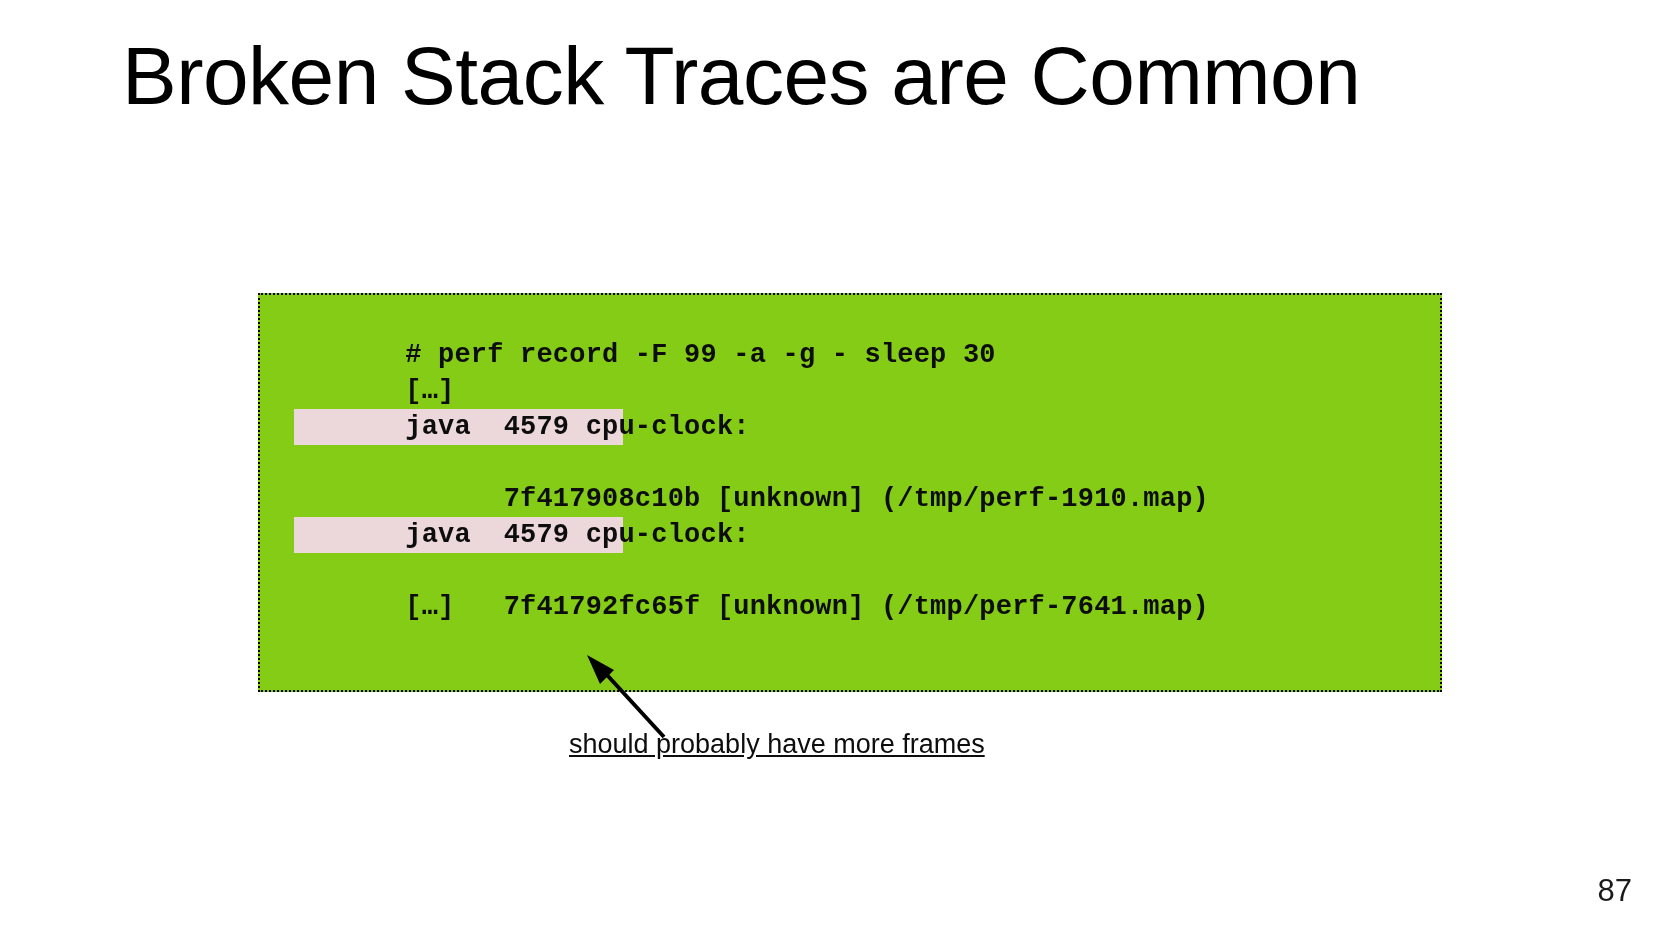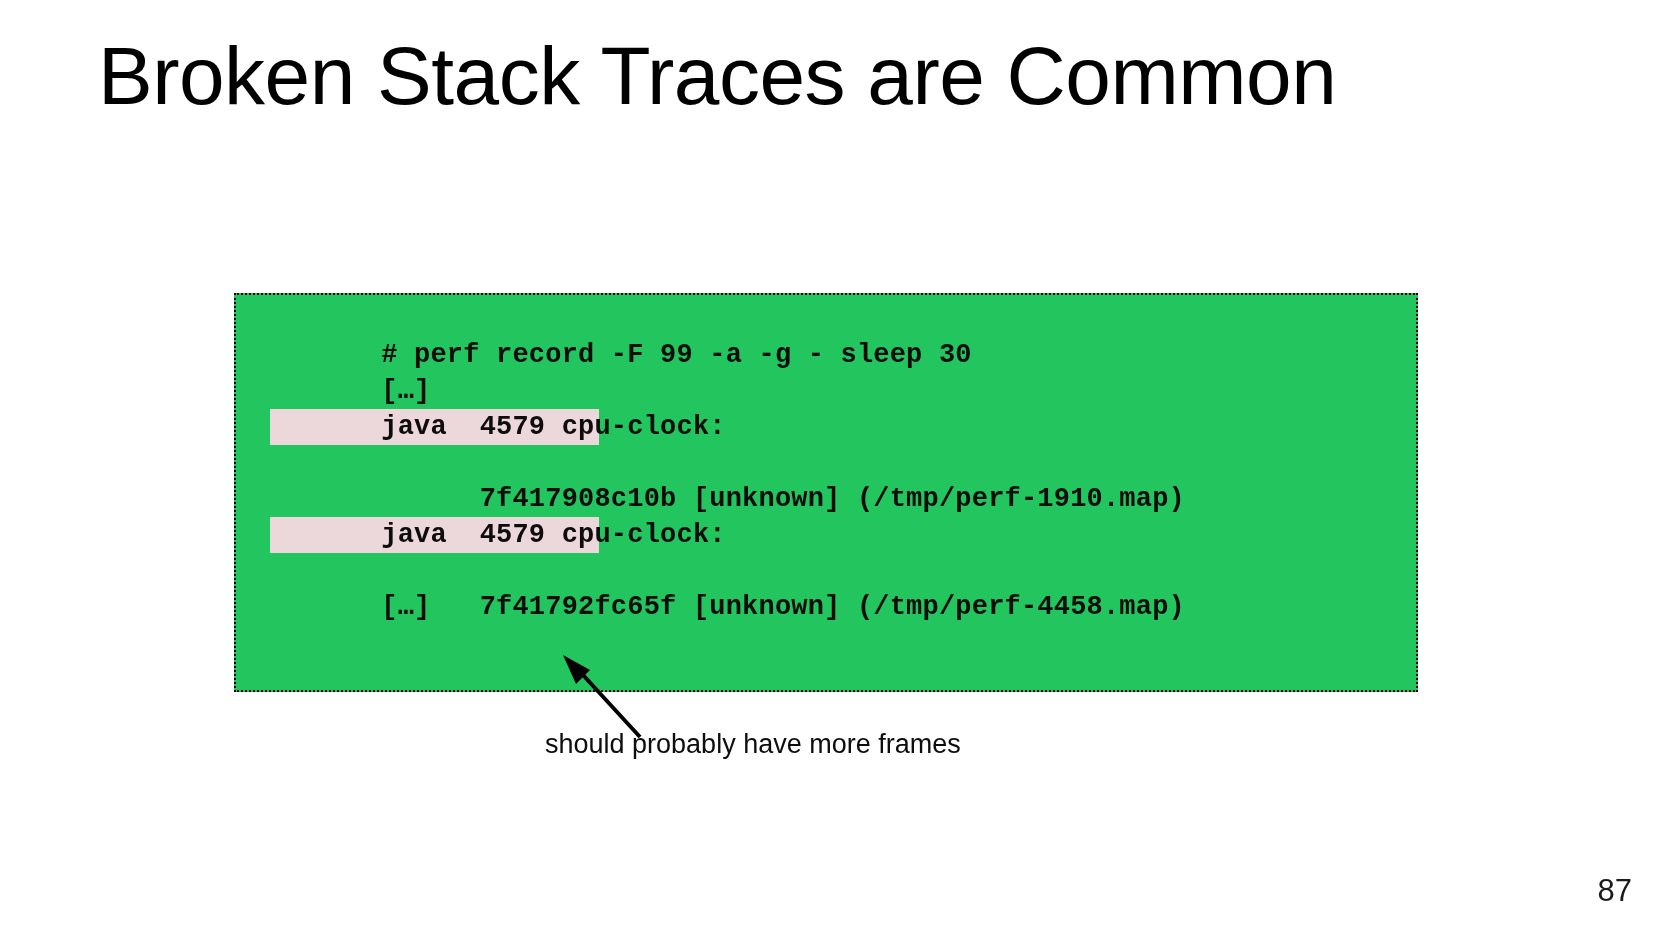--- a/index.html
+++ b/index.html
@@ -13,20 +13,21 @@
     position: relative;
     overflow: hidden;
     font-family: "Liberation Sans", sans-serif;
     -webkit-font-smoothing: antialiased;
   }
 
   .slide {
     position: absolute;
     inset: 0;
     background: #ffffff;
+    margin-left: 24px;
   }
 
   
   .slide-title {
     position: absolute;
     left: 98px;
     top: 32px;
     font-family: "Liberation Sans", sans-serif;
     font-size: 82px;
     font-weight: 400;
@@ -37,21 +38,21 @@
   }
 
   
   .code-block {
     position: absolute;
     left: 234px;
     top: 293px;
     width: 1184px;
     height: 399px;
     box-sizing: border-box;
-    background: #22c55e;
+    background: #84cc16;
     border: 2px dotted #000000;
     padding: 0;
     overflow: hidden;
   }
 
   .code-lines {
     position: absolute;
     left: 0;
     top: 0;
     width: 100%;
@@ -103,20 +104,21 @@
 
   .annotation-label {
     position: absolute;
     left: 545px;
     top: 729px;
     font-family: "Liberation Sans", sans-serif;
     font-size: 27px;
     font-weight: 400;
     color: #0d0d0d;
     white-space: nowrap;
+    text-decoration: underline;
   }
 
   
   .slide-number {
     position: absolute;
     right: 22px;
     bottom: 22px;
     font-family: "Liberation Sans", sans-serif;
     font-size: 31px;
     font-weight: 400;
@@ -154,21 +156,21 @@
       <div class="code-line blank">
         <span class="code-text"></span>
       </div>
 
       <div class="code-line">
         <span class="code-text">java  4579 cpu-clock:</span>
       </div>
 
       <div class="code-line">
         <span class="hl-band"></span>
-        <span class="code-text">      7f41792fc65f [unknown] (/tmp/perf-4458.map)</span>
+        <span class="code-text">      7f41792fc65f [unknown] (/tmp/perf-7641.map)</span>
       </div>
 
 
       <div class="code-line">
         <span class="code-text">[…]</span>
       </div>
 
     </div>
   </div>
 

